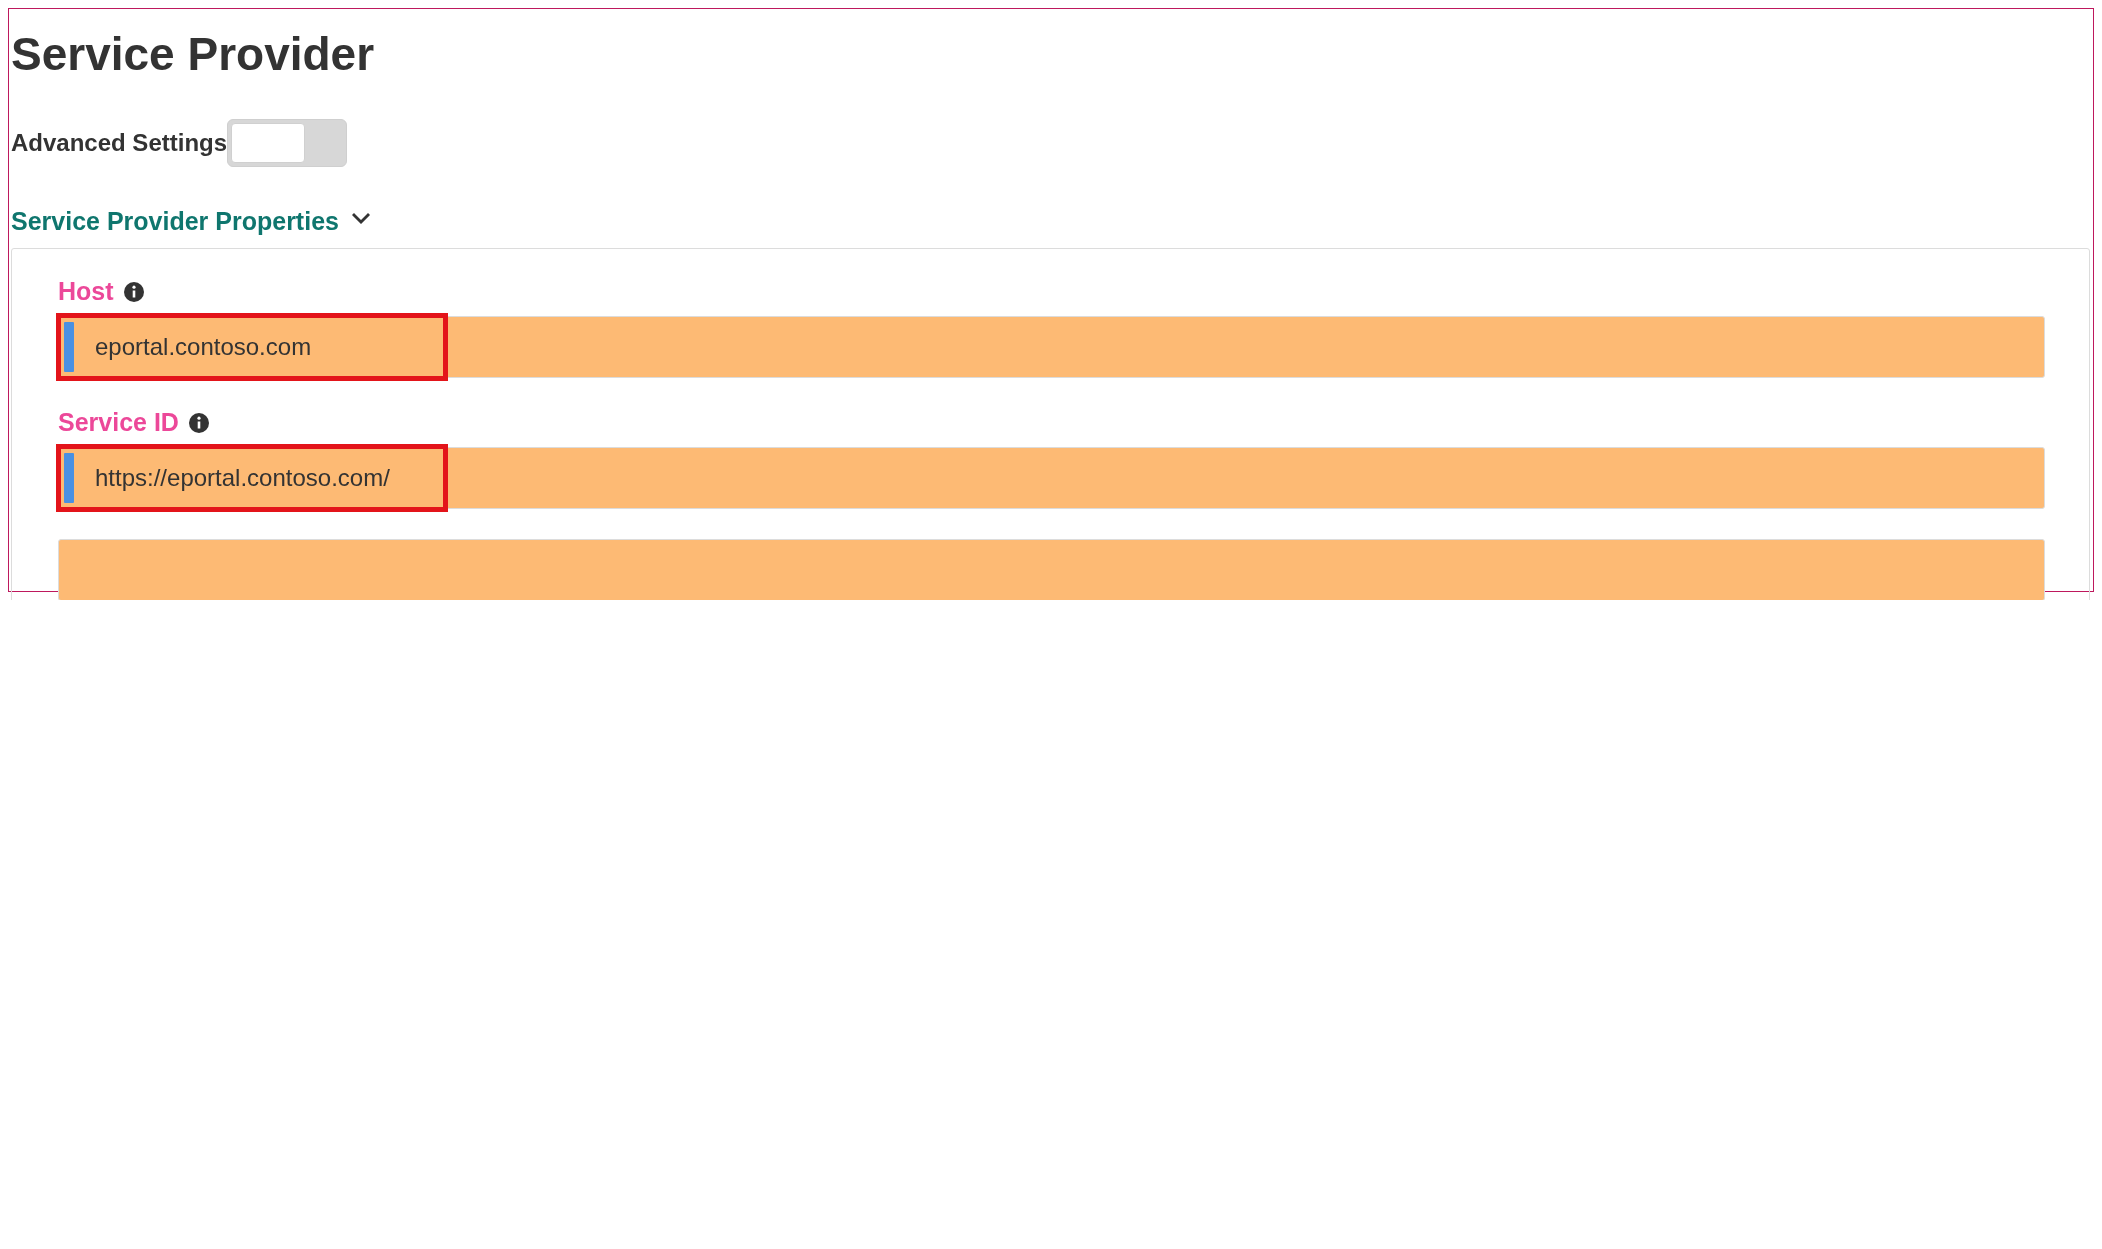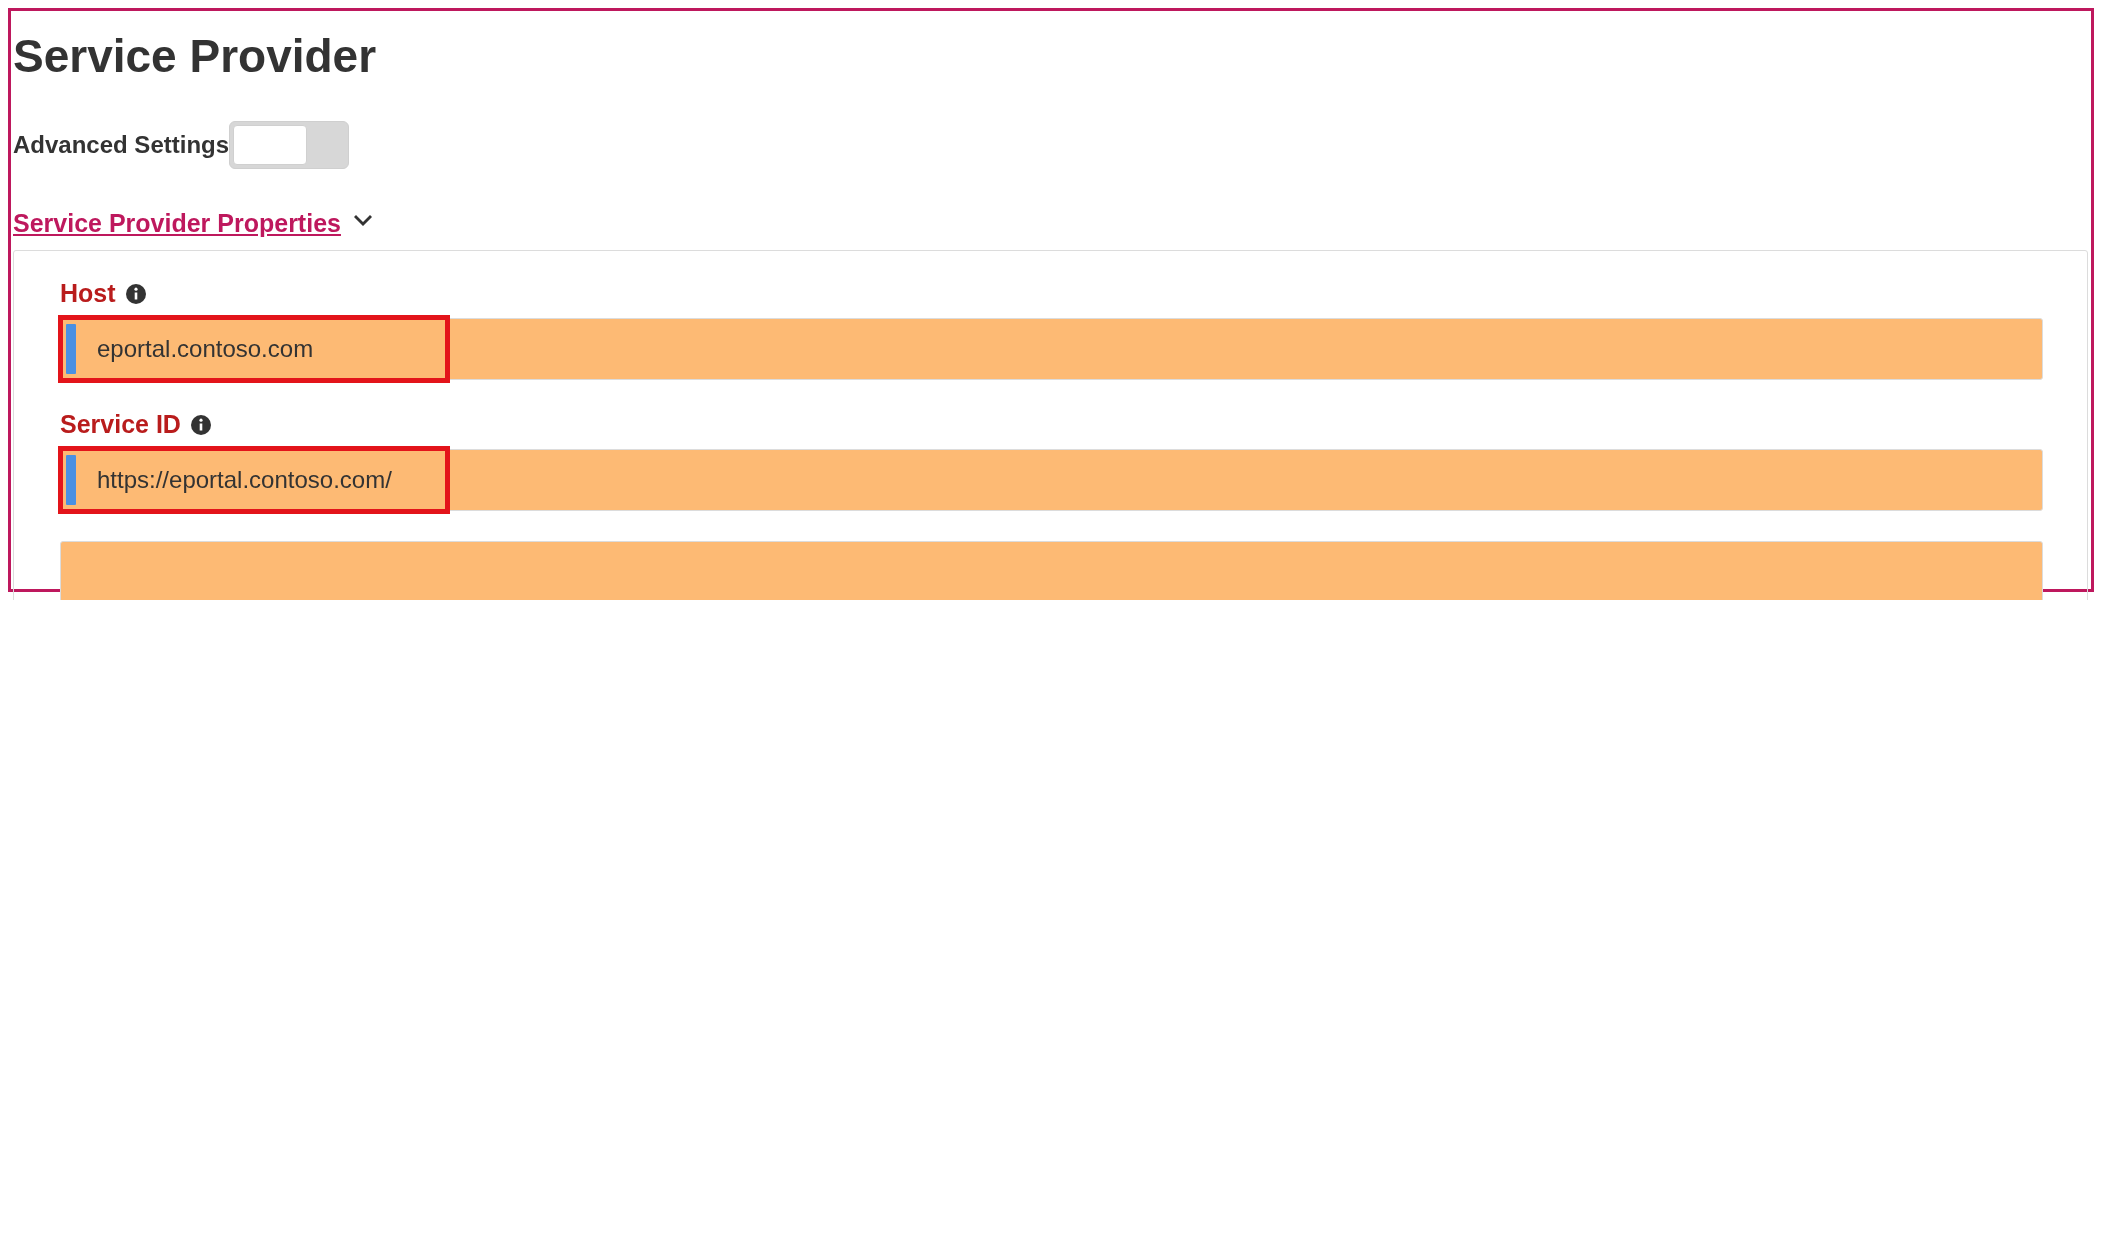--- a/index.html
+++ b/index.html
@@ -7,21 +7,21 @@
     margin: 0;
     padding: 0;
   }
   body {
     font-family: Arial, Helvetica, sans-serif;
     background: #ffffff;
     padding: 8px;
     color: #333;
   }
   .outer-frame {
-    border: 3px solid #be185d;
+    border: 1px solid #be185d;
     padding: 12px 0 0 0;
     width: 100%;
     height: 584px;
   }
   .page-title {
     font-size: 46px;
     font-weight: 700;
     color: #333333;
     padding: 6px 0 32px 2px;
   }
@@ -57,22 +57,21 @@
   .section-header {
     display: flex;
     align-items: center;
     gap: 12px;
     padding: 12px 0 10px 2px;
     cursor: pointer;
   }
   .section-header-text {
     font-size: 25px;
     font-weight: 700;
-    color: #be185d;
-    text-decoration: underline;
+    color: #0f766e;
   }
   .caret-down-icon svg {
     width: 20px;
     height: 14px;
     fill: #333333;
   }
   .panel {
     border: 1px solid #dcdcdc;
     border-radius: 3px;
     padding: 28px 44px 30px 46px;
@@ -83,21 +82,21 @@
   }
   .field-label-row {
     display: flex;
     align-items: center;
     gap: 10px;
     margin-bottom: 10px;
   }
   .field-label {
     font-size: 25px;
     font-weight: 700;
-    color: #b91c1c;
+    color: #ec4899;
   }
   .info-icon {
     width: 20px;
     height: 20px;
     display: inline-flex;
   }
   .info-icon svg {
     width: 20px;
     height: 20px;
     fill: #333333;

